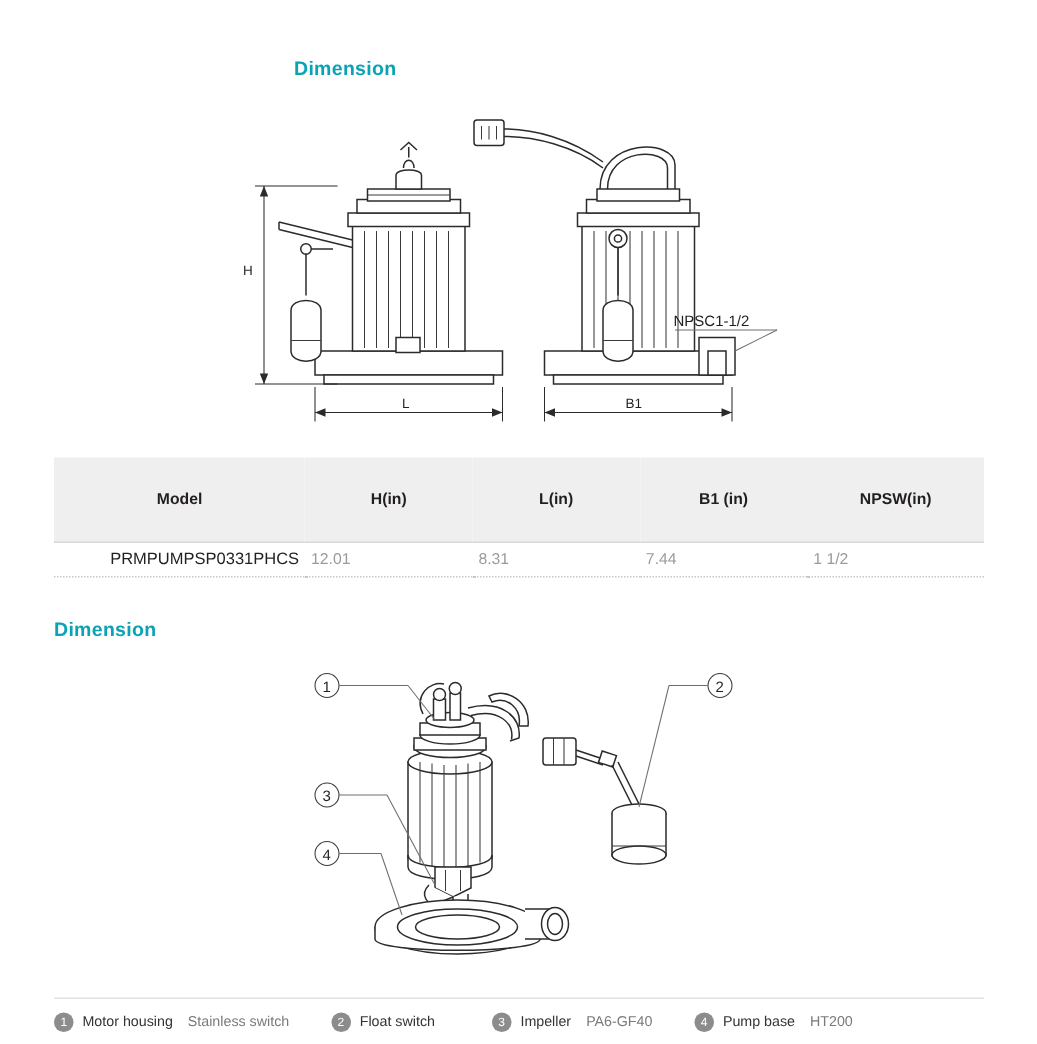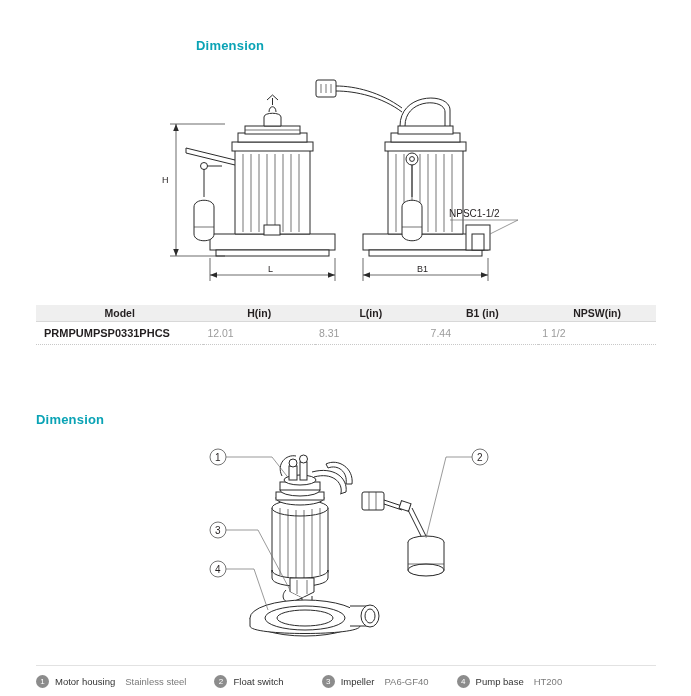--- a/index.html
+++ b/index.html
@@ -32,37 +32,36 @@
     position: absolute;
     left: 36px; top: 305px;
     width: 620px;
     border-collapse: collapse;
     font-size: 10.5px;
   }
   .spec-table th {
     background: #efefef;
     font-weight: bold;
     color: #231f20;
-    padding: 2px 4px;
+    padding: 22px 4px;
     text-align: center;
     font-size: 10.5px;
     border-bottom: 1px solid #d8d8d8;
   }
   .spec-table td {
     padding: 5px 4px;
     border-bottom: 1px dotted #c8c8c8;
     color: #9b9b9b;
     font-size: 10.5px;
   }
   .spec-table td.model {
-    text-align: left;
+    text-align: right;
     padding-left: 8px;
     color: #231f20;
     font-size: 11px;
-    font-weight: bold;
   }
   .spec-table tr.alt td { background: #f7f7f7; }
   .spec-table th:first-child { text-align: center; }
 
   
   .legend {
     position: absolute;
     left: 36px; top: 665px;
     width: 620px;
     height: 24px;
@@ -338,21 +337,21 @@
         <line class="lead" x1="104" y1="149" x2="118" y2="190"></line>
       </g>
 
     </svg>
   </div>
 
   <div class="legend">
     <div class="legend-item">
       <span class="badge">1</span>
       <span class="legend-name">Motor housing</span>
-      <span class="legend-mat">Stainless steel</span>
+      <span class="legend-mat">Stainless switch</span>
     </div>
     <div class="legend-item">
       <span class="badge">2</span>
       <span class="legend-name">Float switch</span>
       <span class="legend-mat"></span>
     </div>
     <div class="legend-item">
       <span class="badge">3</span>
       <span class="legend-name">Impeller</span>
       <span class="legend-mat">PA6-GF40</span>

